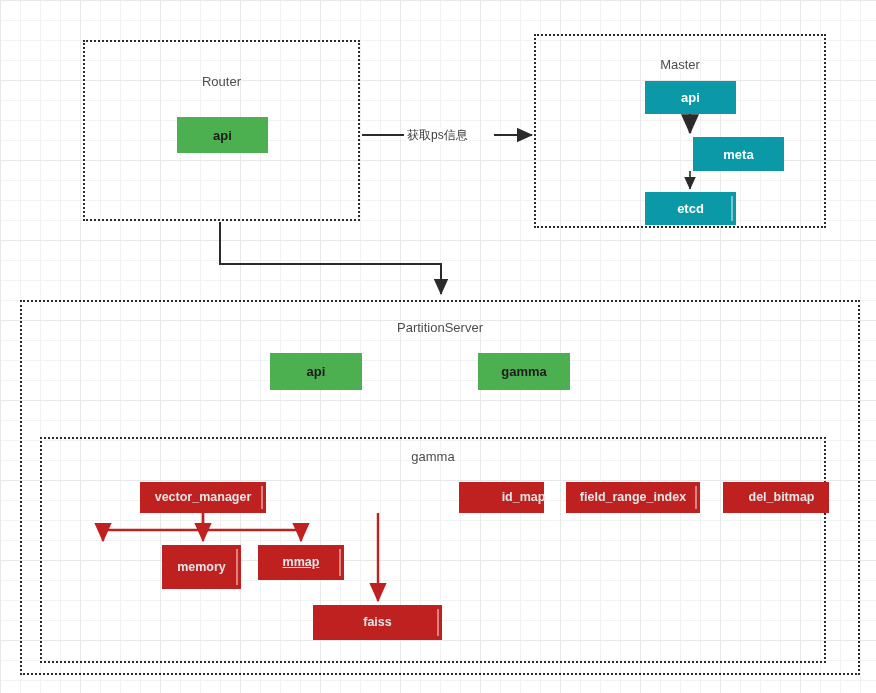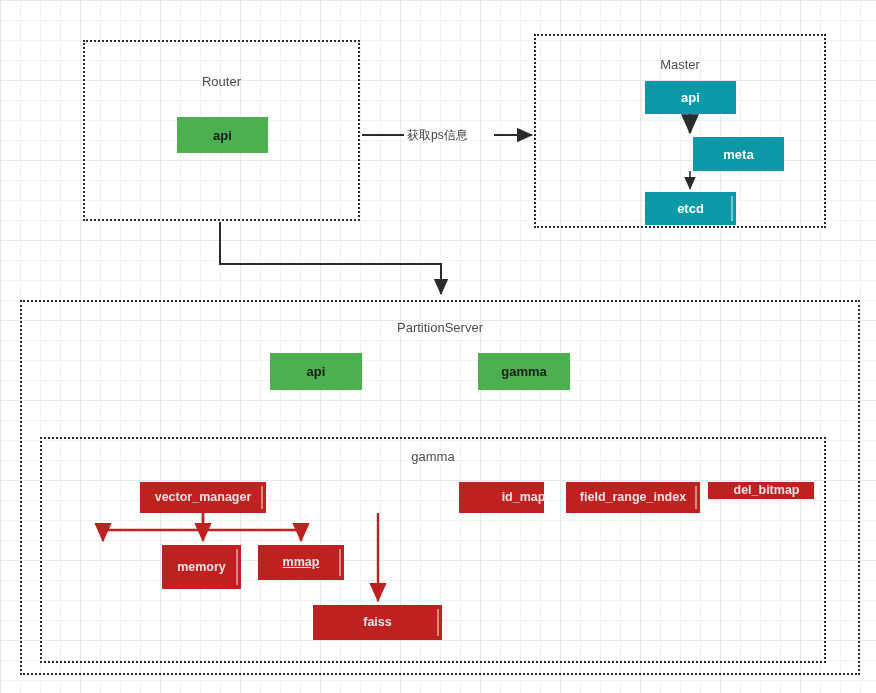--- a/index.html
+++ b/index.html
@@ -123,21 +123,21 @@
   <div class="node green" style="left:270px; top:353px; width:92px; height:37px;">api</div>
   <div class="node green" style="left:478px; top:353px; width:92px; height:37px;">gamma</div>
 
   <div class="group" style="left:40px; top:437px; width:786px; height:226px;">
     <div class="group-title" style="top:10px;">gamma</div>
   </div>
 
   <div class="node red shadow" style="left:140px; top:482px; width:126px; height:31px;">vector_manager</div>
   <div class="node red" style="left:459px; top:482px; width:85px; height:31px;padding-left:44px;">id_map</div>
   <div class="node red shadow" style="left:566px; top:482px; width:134px; height:31px;">field_range_index</div>
-  <div class="node red" style="left:708px; top:482px; width:106px; height:17px;padding-left:11px;">del_bitmap</div>
+  <div class="node red" style="left:723px; top:482px; width:106px; height:31px;padding-left:11px;">del_bitmap</div>
 
   <div class="node red shadow" style="left:162px; top:545px; width:79px; height:44px;">memory</div>
   <div class="node red shadow" style="left:258px; top:545px; width:86px; height:35px;text-decoration:underline;">mmap</div>
 
   <div class="node red shadow" style="left:313px; top:605px; width:129px; height:35px;">faiss</div>
 
   <svg class="links" viewBox="0 0 876 693">
     <defs>
       <marker id="arrow-dark" markerWidth="9" markerHeight="9" refX="7.5" refY="3.6" orient="auto" markerUnits="strokeWidth">
         <path d="M0,0 L8,3.6 L0,7.2 z" fill="#2b2b2b"></path>

